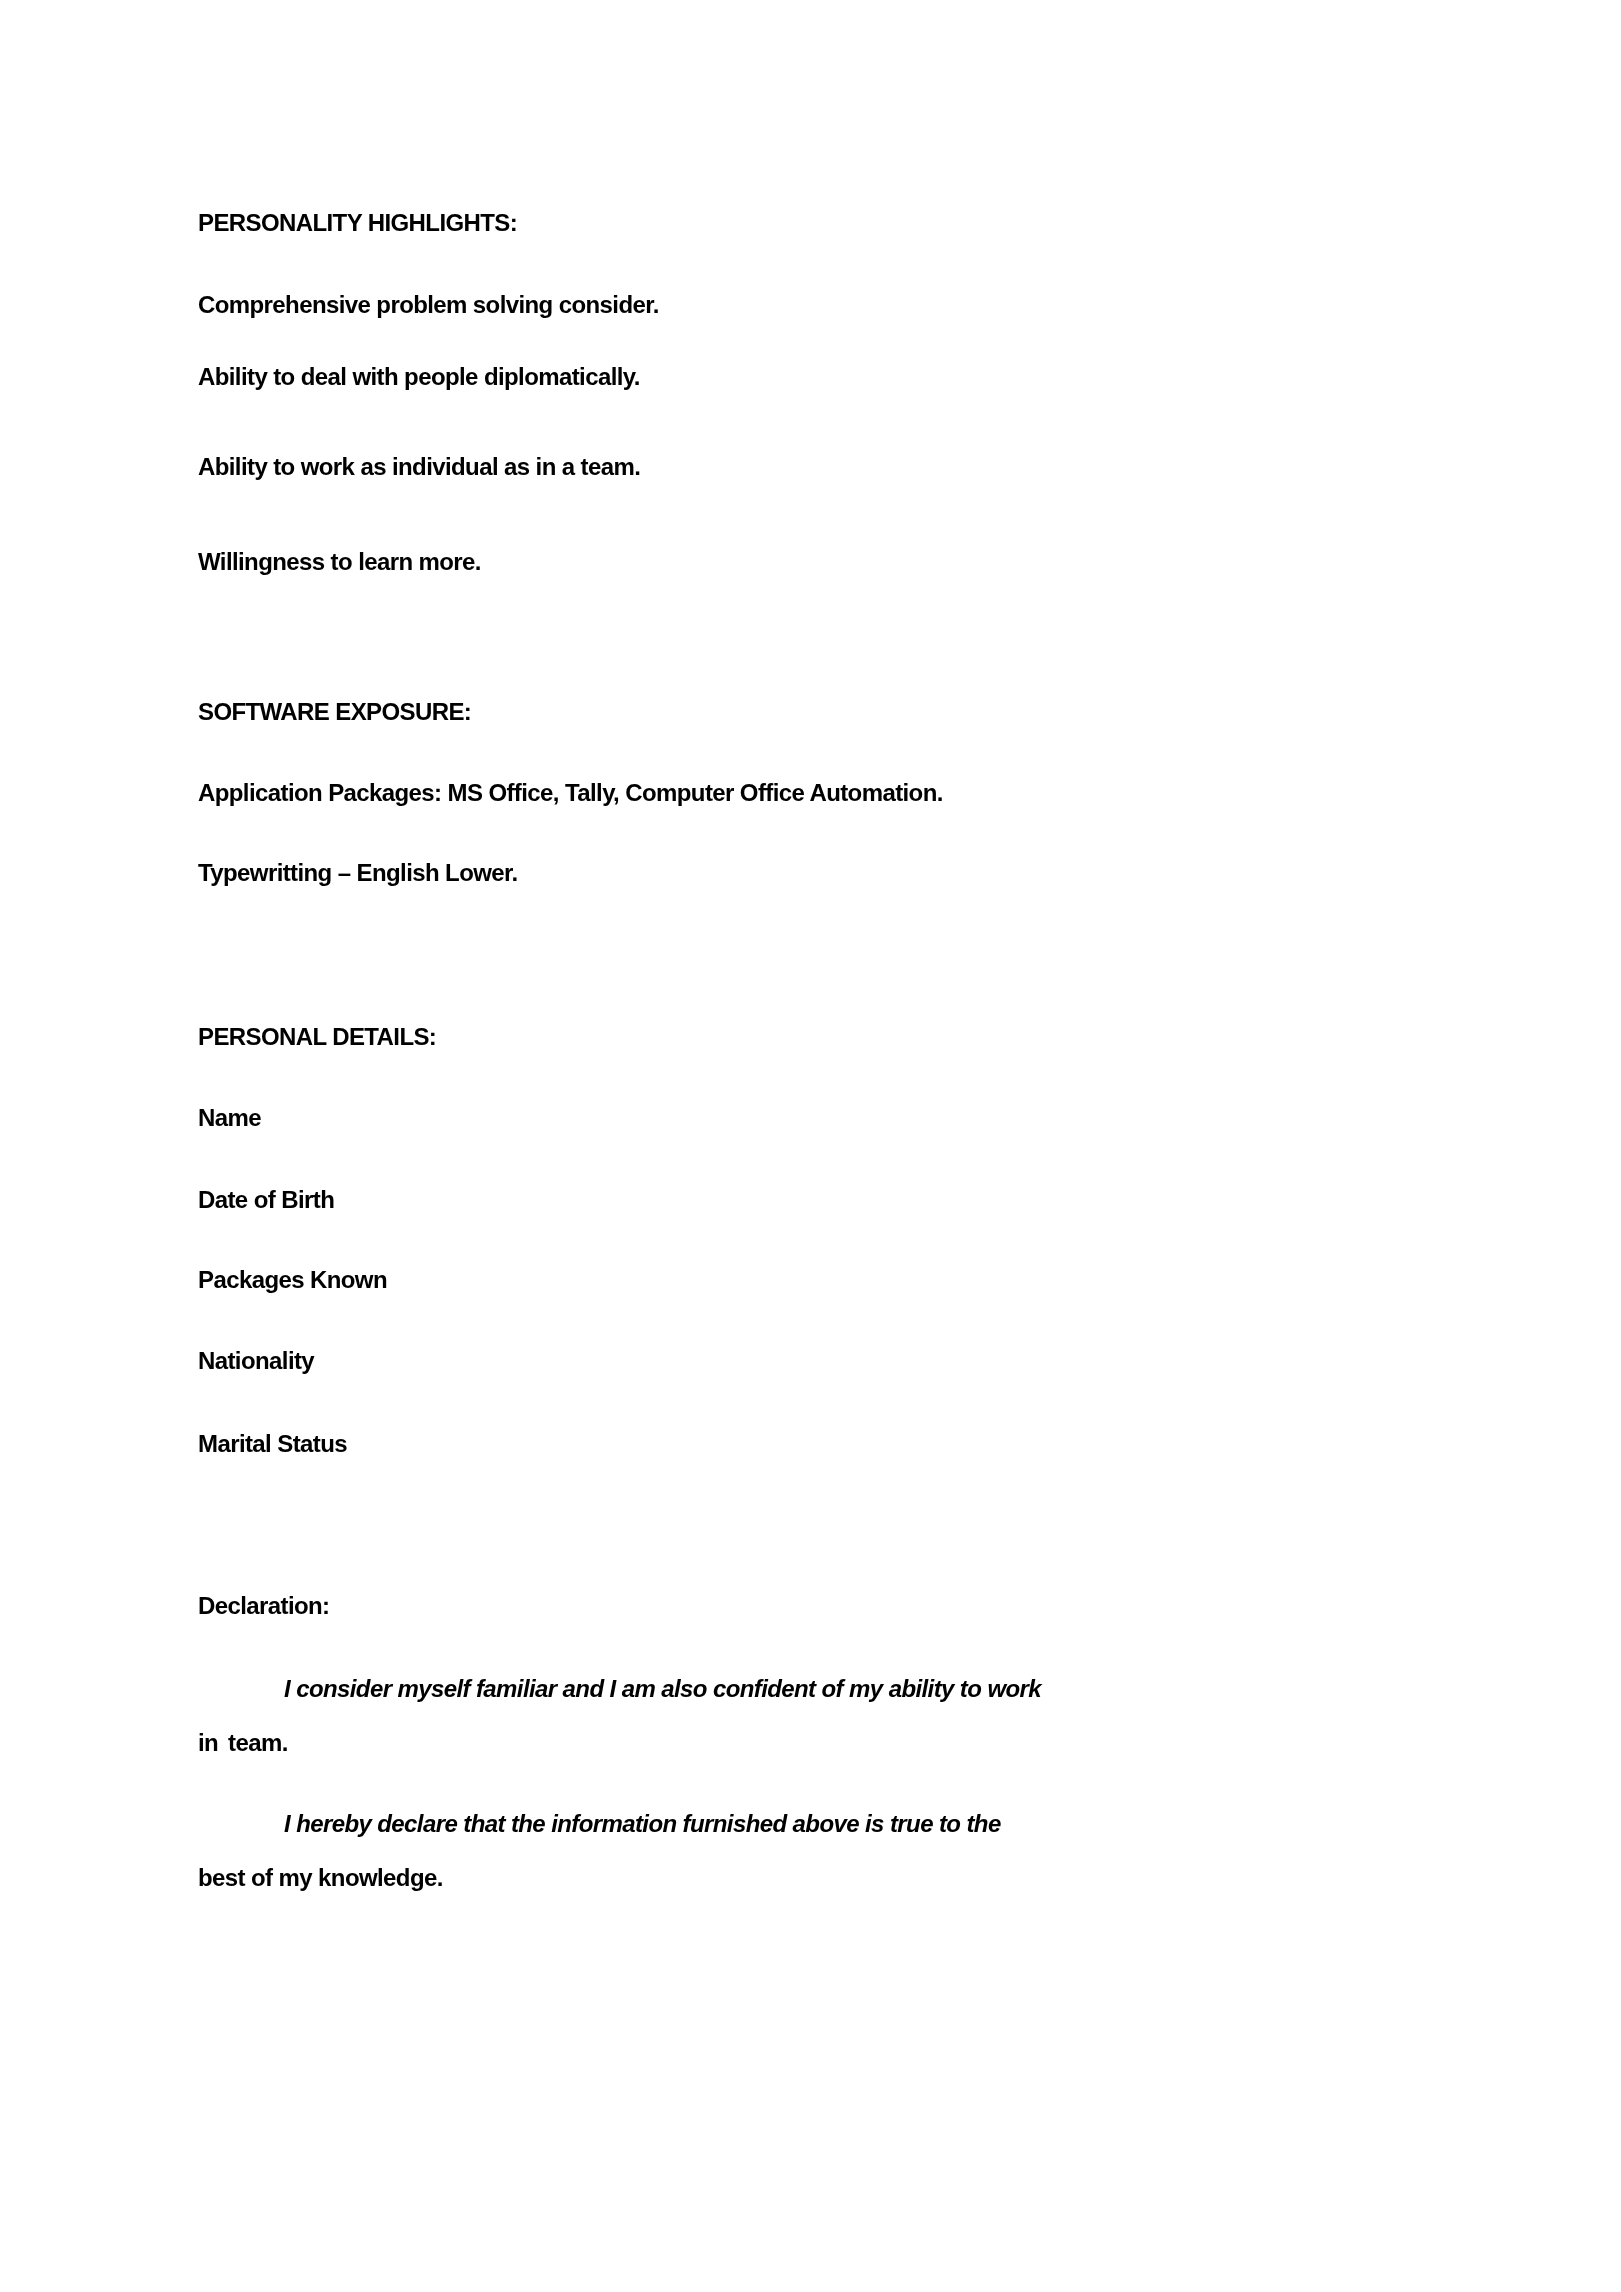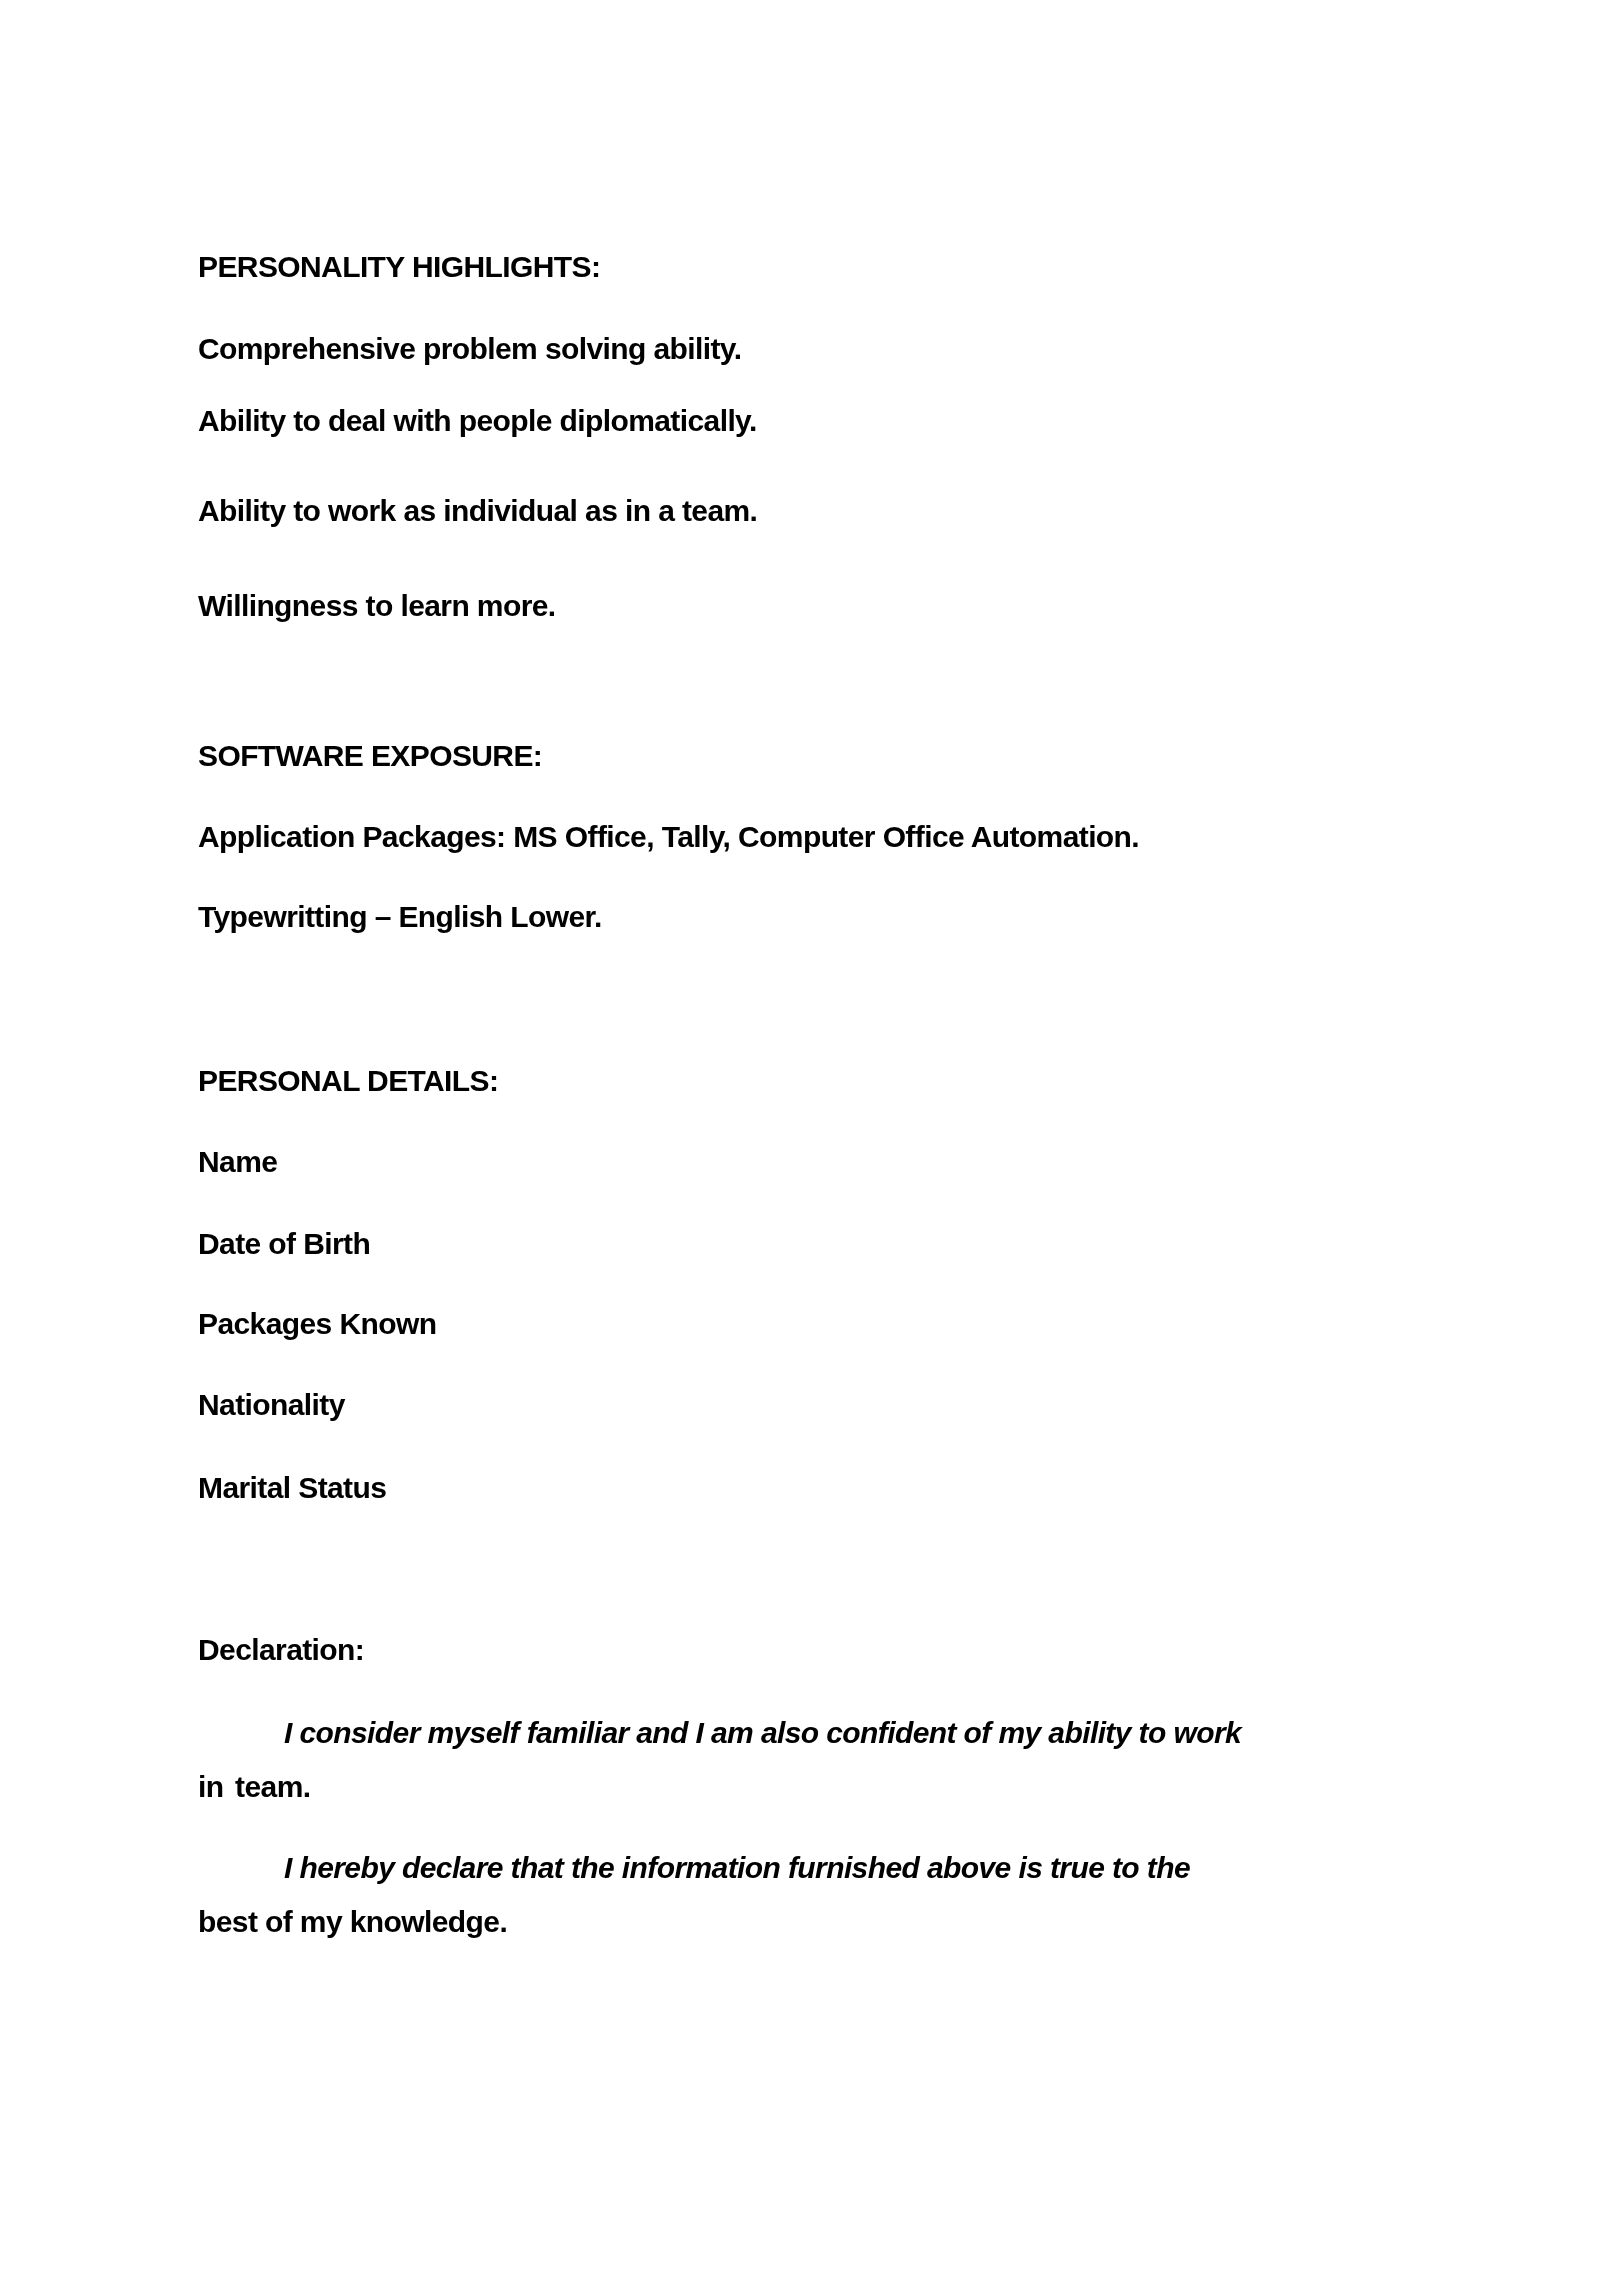--- a/index.html
+++ b/index.html
@@ -1,29 +1,29 @@
 <!DOCTYPE html>
 <html><head>
 <meta charset="utf-8">
 <style>
   html, body { margin: 0; padding: 0; background: #ffffff; }
   body { width: 1621px; height: 2293px; position: relative; overflow: hidden;
          font-family: "Liberation Sans", sans-serif; color: #000; }
-  .ln { position: absolute; left: 198px; font-weight: bold; font-size: 30px;
+  .ln { position: absolute; left: 198px; font-weight: bold; font-size: 24px;
         line-height: 39px; white-space: nowrap; transform: translateY(-50%);
-        letter-spacing: -0.6px; margin-top: 44px; }
+        letter-spacing: -0.6px; }
   .indent { left: 284px; font-style: italic; }
 </style>
 </head>
 <body>
 
 <div>
   <section>
     <div class="ln" style="top:222px">PERSONALITY HIGHLIGHTS:</div>
-    <div class="ln" style="top:304px">Comprehensive problem solving ability.</div>
+    <div class="ln" style="top:304px">Comprehensive problem solving consider.</div>
     <div class="ln" style="top:376px">Ability to deal with people diplomatically.</div>
     <div class="ln" style="top:466px">Ability to work as individual as in a team.</div>
     <div class="ln" style="top:561px">Willingness to learn more.</div>
   </section>
 
   <section>
     <div class="ln" style="top:711px">SOFTWARE EXPOSURE:</div>
     <div class="ln" style="top:792px">Application Packages: MS Office, Tally, Computer Office Automation.</div>
     <div class="ln" style="top:872px">Typewritting – English Lower.</div>
   </section>

